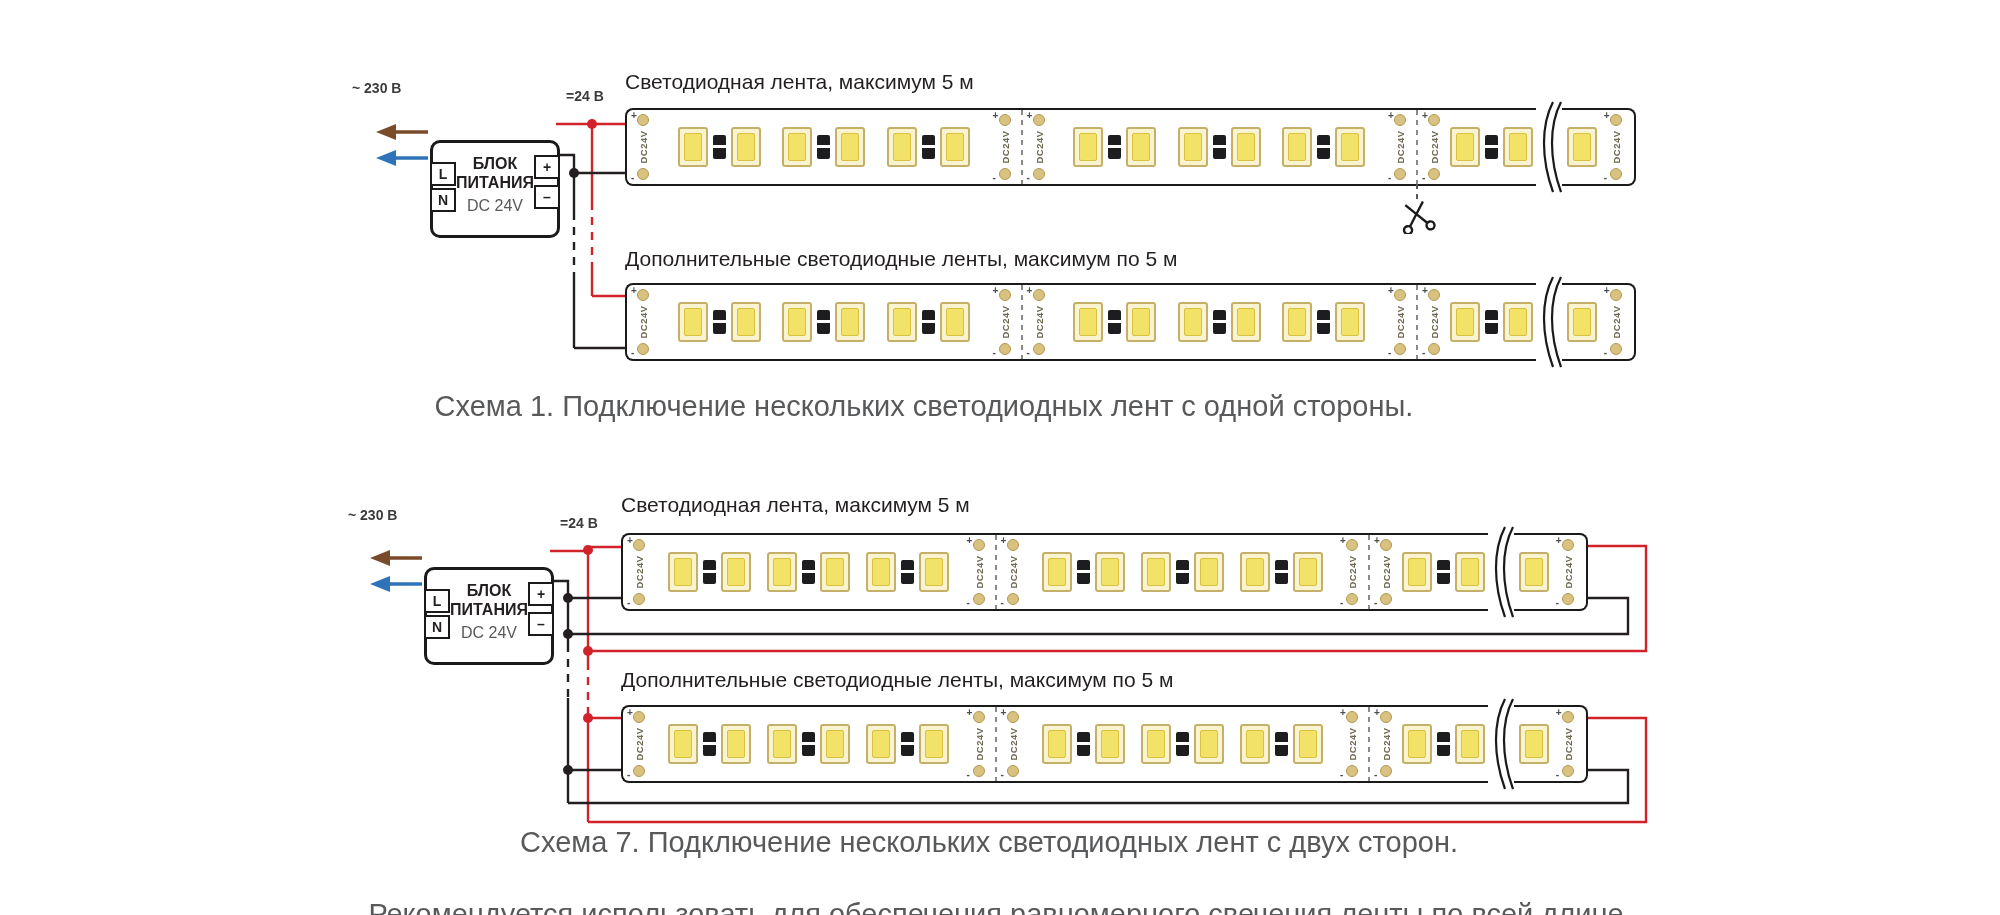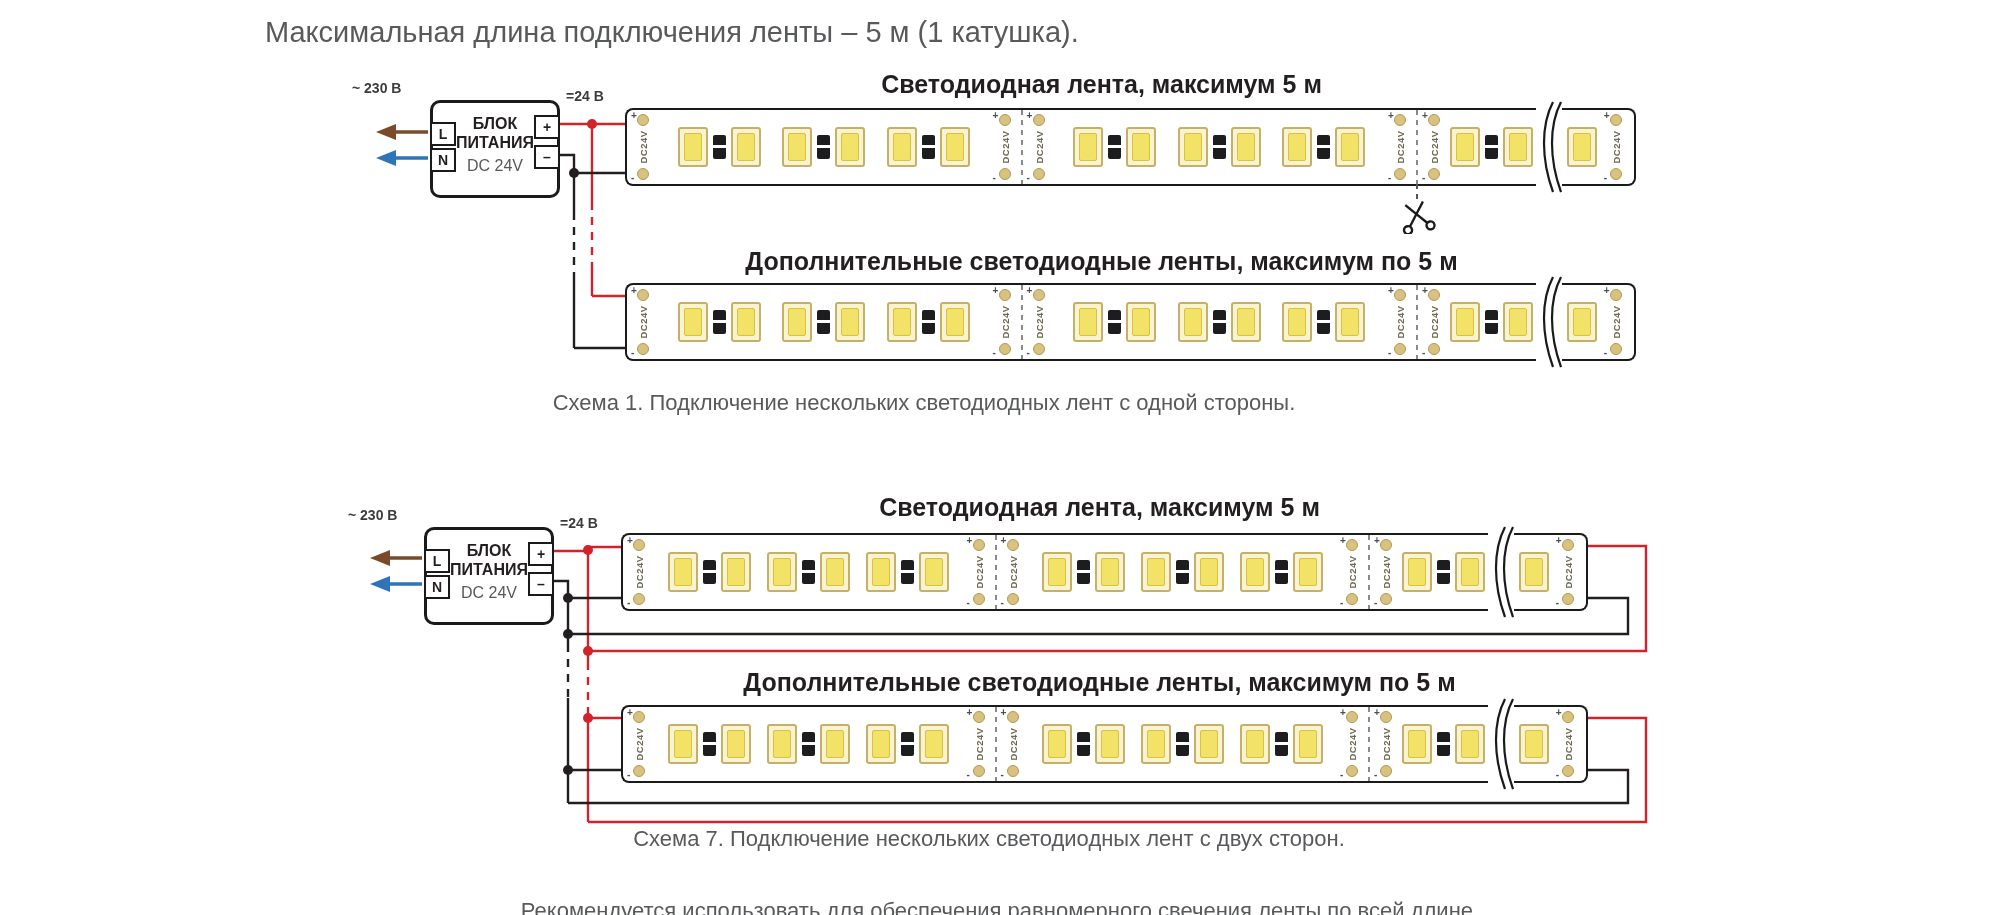--- a/index.html
+++ b/index.html
@@ -13,26 +13,26 @@
           font-family:"Liberation Sans",sans-serif;color:var(--text-dark);}
   .wires{position:absolute;left:0;top:0;z-index:0;}
   .w{fill:none;stroke-width:2.4;}
   .w-red{stroke:var(--wire-red);} .w-blk{stroke:var(--wire-black);}
   .w-brown{stroke:var(--wire-brown);stroke-width:3.4;} .w-blue{stroke:var(--wire-blue);stroke-width:3.4;}
   .dash{stroke-dasharray:8 7;}
   .f-red{fill:var(--wire-red);} .f-blk{fill:var(--wire-black);}
   .f-brown{fill:var(--wire-brown);} .f-blue{fill:var(--wire-blue);}
 
   .title{position:absolute;left:265px;top:16px;font-size:29px;color:var(--text-gray);}
-  .caption{position:absolute;text-align:center;font-size:22px;color:var(--text-gray);}
-  .strip-label{position:absolute;text-align:center;font-size:25px;font-weight:bold;color:var(--text-dark);}
+  .caption{position:absolute;text-align:center;font-size:29px;color:var(--text-gray);}
+  .strip-label{position:absolute;text-align:left;font-size:21px;font-weight:normal;color:var(--text-dark);}
   .vlabel{position:absolute;font-size:14px;font-weight:bold;color:#3c3c3e;white-space:nowrap;}
 
   .psu{position:absolute;width:130px;height:98px;border:3px solid #1a1a1a;border-radius:10px;
-       background:#fff;box-sizing:border-box;z-index:1;}
+       background:#fff;box-sizing:border-box;z-index:1;margin-top:40px;}
   .psu-name{margin-top:11px;text-align:center;font-weight:bold;font-size:16px;line-height:19px;color:var(--text-dark);}
   .psu-model{text-align:center;font-size:16px;color:var(--text-gray);margin-top:5px;}
   .tbox{position:absolute;width:26px;height:24px;border:2.5px solid #1a1a1a;background:#fff;box-sizing:border-box;
         display:flex;align-items:center;justify-content:center;font-weight:bold;font-size:14px;line-height:1;}
   .t-l{left:-3px;top:19px;} .t-n{left:-3px;top:45px;}
   .t-p{right:-3px;top:12px;} .t-m{right:-3px;top:42px;}
 
   .strip{position:absolute;height:78px;display:flex;align-items:stretch;z-index:1;}
   .strip-main{flex:1 1 auto;display:flex;align-items:stretch;border:2px solid var(--strip-border);border-right:none;
               border-radius:8px 0 0 8px;background:#fff;box-sizing:border-box;}
@@ -115,21 +115,20 @@
       <line class="w w-blk" x1="568" y1="698" x2="568" y2="803"></line>
       <polyline class="w w-blk" points="568,634 1628,634 1628,598 1588,598"></polyline>
       <line class="w w-blk" x1="568" y1="770" x2="630" y2="770"></line>
       <polyline class="w w-blk" points="568,803 1628,803 1628,770 1588,770"></polyline>
       <circle class="f-blk" cx="568" cy="598" r="5"></circle>
       <circle class="f-blk" cx="568" cy="634" r="5"></circle>
       <circle class="f-blk" cx="568" cy="770" r="5"></circle>
     </g>
   </svg>
 
-  <div class="title">Максимальная длина подключения ленты – 5 м (1 катушка).</div>
 
   <section>
     <div class="vlabel" style="left:352px;top:80px">~ 230 В</div>
 
     <div class="psu" style="left:430px;top:100px">
       <div class="psu-name">
         <span>БЛОК</span><br>
         <span>ПИТАНИЯ</span>
       </div>
       <div class="psu-model">DC 24V</div>

